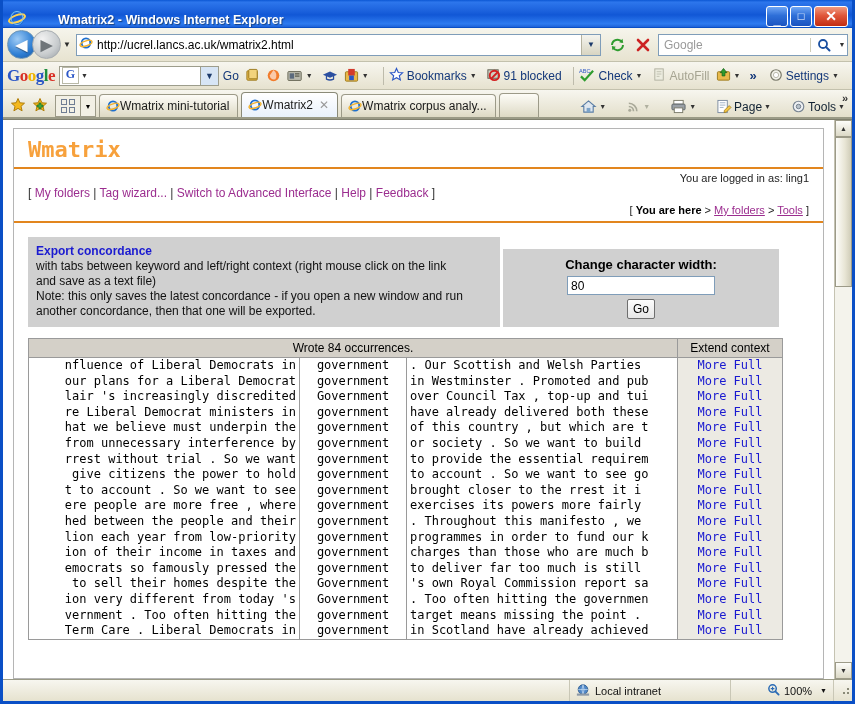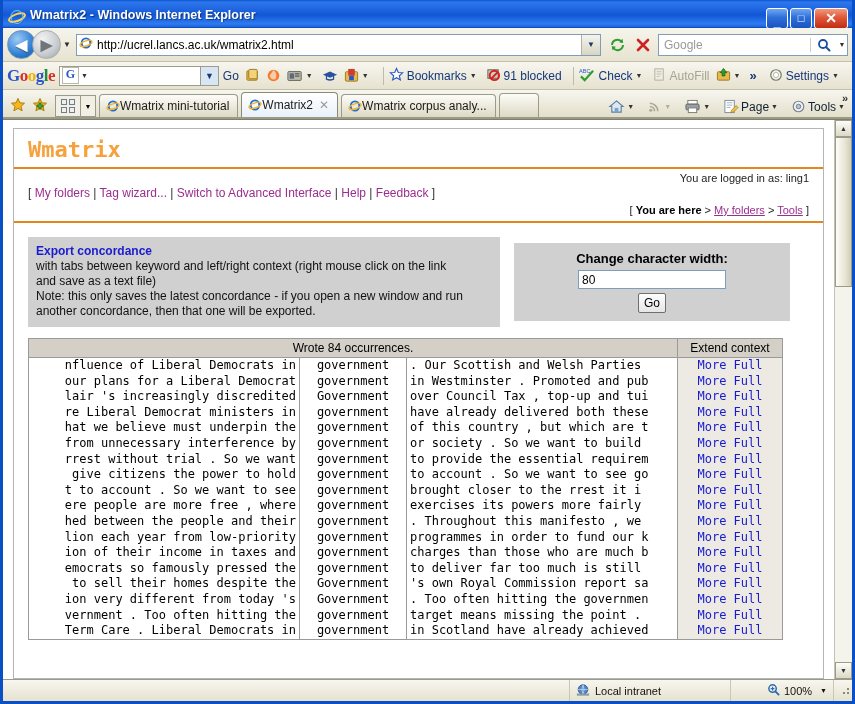--- a/index.html
+++ b/index.html
@@ -23,24 +23,25 @@
     border: 3px solid #0a4fc6;
     border-top: 0;
     display: flex; flex-direction: column;
   }
 
   
   .titlebar {
     height: 28px; flex: 0 0 28px;
     background: linear-gradient(to bottom,
        #0c57d4 0%, #2d76ec 8%, #1c62dd 40%, #1157d6 55%, #2e7bf0 88%, #1e62d8 100%);
-    display: flex; align-items: flex-start;
+    display: flex; align-items: flex-end;
     padding: 8px 2px 0 5px;
     box-sizing: border-box;
     border-bottom: 1px solid #0a4fc6;
+    gap: 28px;
   }
   .titlebar .ie-logo {
     width: 18px; height: 18px; flex: 0 0 18px;
     margin-right: 4px;
     position: relative;
   }
   .title-text {
     color: #ffffff;
     font-size: 12.5px;
     font-weight: bold;
@@ -189,21 +190,21 @@
     font-size:12px; color:#1a1a1a;
     max-width:170px; white-space:nowrap; overflow:hidden;
   }
   .tab.active{
     background: linear-gradient(to bottom,#ffffff,#e9f1fb);
     height:25px;
     border-color:#8a8a78;
   }
   .tab .x{color:#9a9a9a;font-size:12px;margin-left:6px;}
   .tab-blank{width:38px;height:23px;margin-left:3px;border:1px solid #9c9a88;border-bottom:0;border-radius:4px 4px 0 0;background:linear-gradient(to bottom,#fdfcf7,#ddd9c4);}
-  .tabtools{margin-left:auto;display:flex;align-items:center;gap:7px;padding-bottom:3px;}
+  .tabtools{margin-left:auto;display:flex;align-items:center;gap:14px;padding-bottom:3px;}
   .tt{display:flex;align-items:center;gap:2px;padding:0 3px;color:#123;}
   .tt .c{font-size:7px;color:#333;}
   .chev{position:absolute;right:4px;top:2px;font-size:11px;color:#333;font-weight:bold;}
 
   
   .viewport {
     flex: 1 1 auto;
     background:#ffffff;
     display:flex;
     overflow:hidden;
@@ -286,21 +287,21 @@
     font-size:11px;
     padding:0 14px 5px 14px;
     color:#222;
     border-bottom:2px solid #e2861e;
   }
   .wm-here a{color:#9b2d8f;}
   .wm-here b{color:#000;}
 
   .wm-body{padding:14px 14px 0 14px;}
 
-  .panels{display:flex;gap:14px;align-items:center;}
+  .panels{display:flex;gap:3px;align-items:flex-end;}
   .panel-left{
     flex:0 0 472px;
     background:#d0d0d0;
     padding:7px 8px 8px 8px;
     box-sizing:border-box;
     font-size:12px;
     line-height:15px;
     color:#111;
   }
   .panel-left a{color:#1a1ad0;font-weight:bold;text-decoration:none;}

